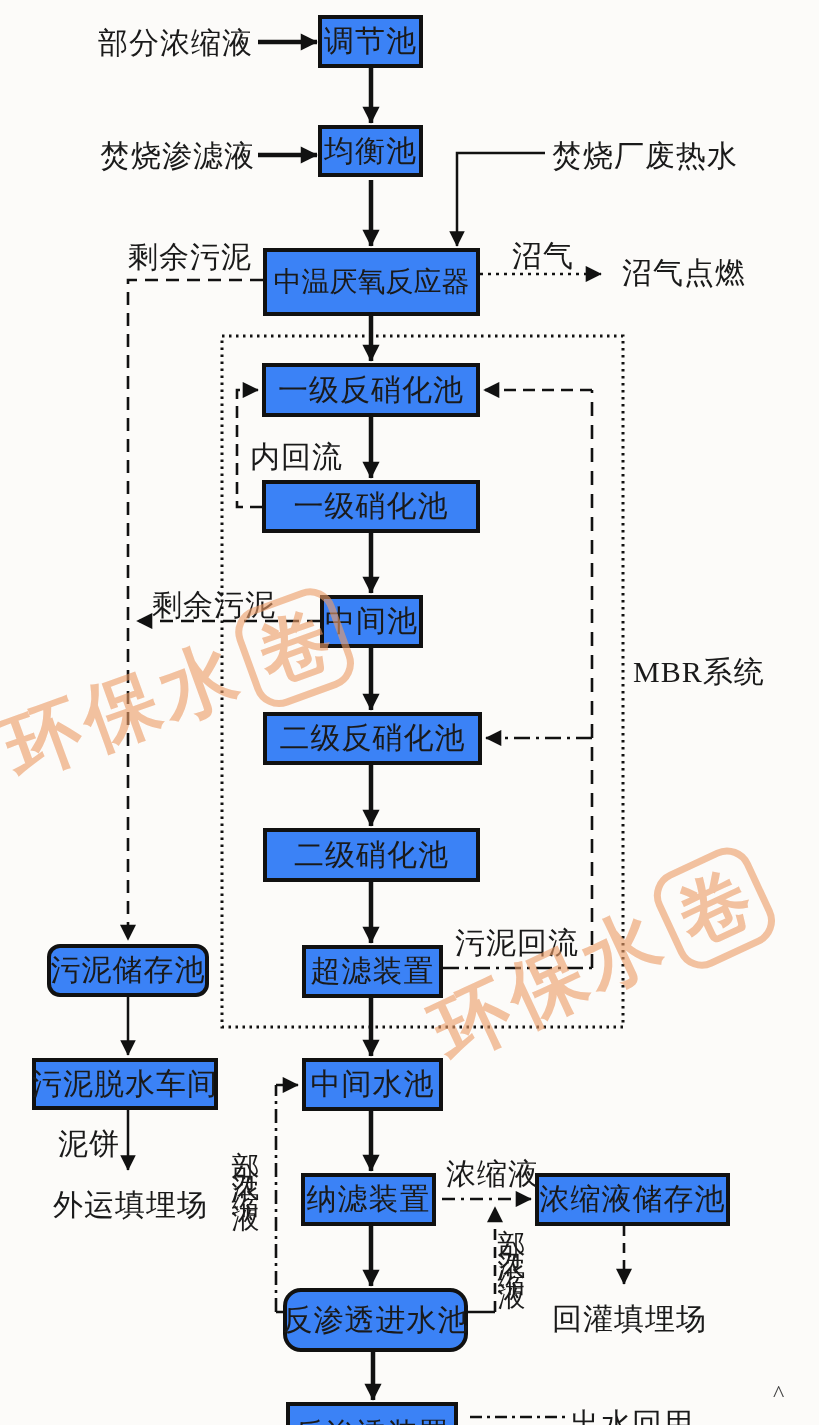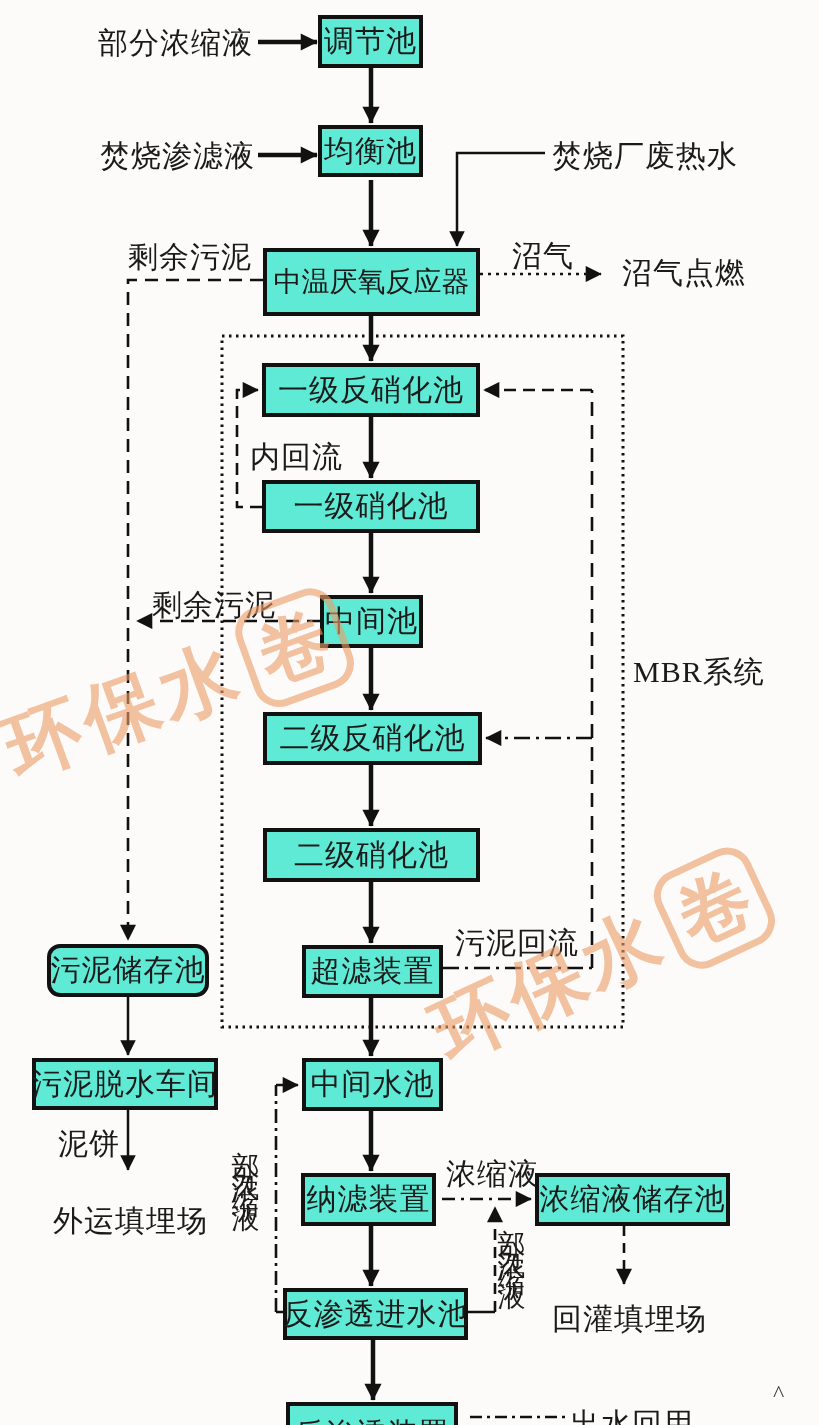--- a/index.html
+++ b/index.html
@@ -5,21 +5,21 @@
   html,body{margin:0;padding:0;background:#e8e8e8;}
   .stage{
     position:relative;width:819px;height:1425px;overflow:hidden;
     background:#fcfbf9;margin:0 auto;
     font-family:"Liberation Serif","DejaVu Serif",serif;
     color:#1a1a1a;
   }
   .stage svg.wires{position:absolute;left:0;top:0;z-index:1;}
   .box{
     position:absolute;z-index:2;box-sizing:border-box;
-    background:#5eead4;border:4px solid #111;
+    background:#3b82f6;border:4px solid #111;
     display:flex;align-items:center;justify-content:center;
     font-size:30px;letter-spacing:1px;white-space:nowrap;
   }
   .lbl{
     position:absolute;z-index:2;font-size:30px;white-space:nowrap;
     letter-spacing:1px;line-height:1.05;
   }
   .vlbl{
     position:absolute;z-index:2;font-size:28px;
     writing-mode:vertical-rl;text-orientation:upright;
@@ -33,35 +33,35 @@
   .b-n1 {left:262px;top:480px;width:218px;height:53px;}
   .b-int{left:320px;top:595px;width:103px;height:53px;}
   .b-dn2{left:263px;top:712px;width:219px;height:53px;}
   .b-n2 {left:263px;top:828px;width:217px;height:54px;}
   .b-uf {left:302px;top:945px;width:141px;height:53px;}
   .b-ss {left:47px;top:944px;width:162px;height:53px;border-radius:13px;}
   .b-sd {left:32px;top:1058px;width:186px;height:52px;}
   .b-iw {left:302px;top:1058px;width:141px;height:53px;}
   .b-nf {left:301px;top:1173px;width:135px;height:53px;}
   .b-cs {left:535px;top:1173px;width:195px;height:53px;}
-  .b-ro {left:283px;top:1288px;width:185px;height:52px;}
+  .b-ro {left:283px;top:1288px;width:185px;height:64px;border-radius:18px;}
   .b-rou{left:286px;top:1402px;width:172px;height:46px;align-items:flex-start;padding-top:8px;}
   
   .l-fill {left:98px; top:27px;}
   .l-burn {left:100px;top:140px;}
   .l-hot  {left:552px;top:140px;}
   .l-es1  {left:128px;top:241px;}
   .l-gas  {left:512px;top:240px;}
   .l-ign  {left:622px;top:257px;}
   .l-ref  {left:250px;top:441px;}
   .l-es2  {left:152px;top:589px;}
   .l-mbr  {left:633px;top:656px;}
   .l-sr   {left:455px;top:927px;}
   .l-cake {left:58px; top:1128px;}
-  .l-out  {left:53px; top:1189px;margin-top:16px;}
+  .l-out  {left:53px; top:1189px;}
   .l-conc {left:446px;top:1158px;}
   .l-rech {left:552px;top:1303px;}
   .l-reuse{left:570px;top:1408px;}
   .l-pc-l {left:231px;top:1128px;height:300px;}
   .l-pc-r {left:497px;top:1206px;height:230px;}
   .l-caret{left:773px;top:1381px;font-size:24px;color:#444;letter-spacing:0;}
   
   .wm{
     position:absolute;z-index:5;pointer-events:none;
     display:flex;align-items:center;gap:7px;

